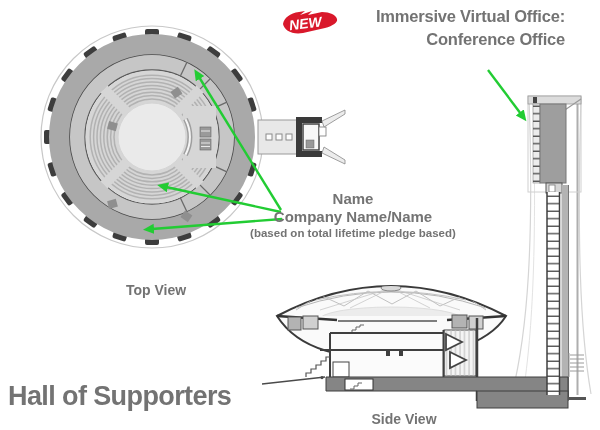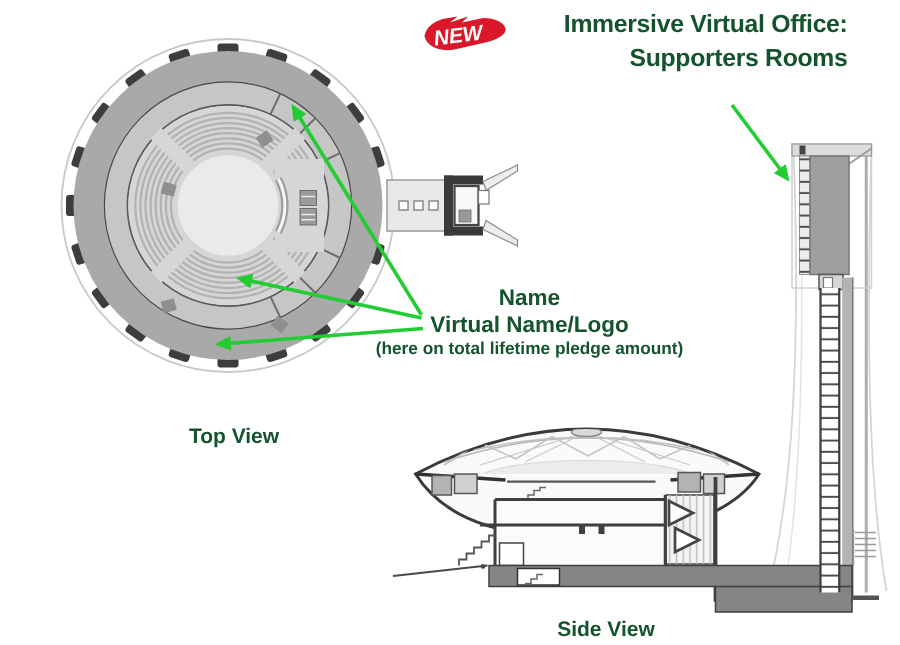--- a/index.html
+++ b/index.html
@@ -1,19 +1,19 @@
 <!DOCTYPE html>
 <html><head>
 <meta charset="utf-8">
 <style>
   html,body{margin:0;padding:0;background:#fff;}
   #stage{position:relative;width:600px;height:430px;background:#fff;overflow:hidden;
          font-family:"Liberation Sans",sans-serif;color:#111;}
   #art{position:absolute;left:0;top:0;width:600px;height:430px;}
-  .txt{position:absolute;z-index:2;font-weight:bold;color:#14532d;}
+  .txt{position:absolute;z-index:2;font-weight:bold;color:#737373;}
   #headline{top:5px;right:35px;text-align:right;font-size:16.5px;line-height:23px;letter-spacing:-0.2px;}
   #callout{left:228px;top:190px;width:250px;text-align:center;font-size:15px;line-height:17.5px;}
   #callout .note{font-size:11.5px;line-height:13px;margin-top:2px;}
   #top-view-label{left:112px;top:250px;width:88px;text-align:center;font-size:14px;margin-top:32px;}
   #side-view-label{left:360px;top:399px;width:88px;text-align:center;font-size:14px;margin-top:12px;}
   #main-title{left:8px;top:381px;font-size:27px;letter-spacing:-0.6px;}
   
   .tooth{fill:#3d3d3d;}
   .seat{fill:none;stroke:#b2b2b2;stroke-width:1.5;}
   .mask{fill:#d6d6d6;stroke:none;}
@@ -228,25 +228,26 @@
 
   <g>
     <path d="M283,24 C284,18 290,13 299,12 L305,11 L300,15 L312,11 L308,15 L322,12
              C330,12 336,15 337,19 C338,22 333,26 325,28 L303,33 C292,35 284,30 283,24 Z" fill="#d9182b"></path>
     <text x="289" y="28" transform="rotate(-7 308 23)" font-family="Liberation Sans, sans-serif" font-size="14" font-weight="bold" font-style="italic" fill="#ffffff">NEW</text>
   </g>
 </svg>
 
   <div class="txt" id="headline">
     <div>Immersive Virtual Office:</div>
-    <div>Supporters Rooms</div>
+    <div>Conference Office</div>
   </div>
 
   <div class="txt" id="callout">
     <div>Name</div>
-    <div>Virtual Name/Logo</div>
-    <div class="note">(here on total lifetime pledge amount)</div>
+    <div>Company Name/Name</div>
+    <div class="note">(based on total lifetime pledge based)</div>
   </div>
 
   <div class="txt" id="top-view-label">Top View</div>
   <div class="txt" id="side-view-label">Side View</div>
+  <div class="txt" id="main-title">Hall of Supporters</div>
 
 </div>
 
 </body></html>

